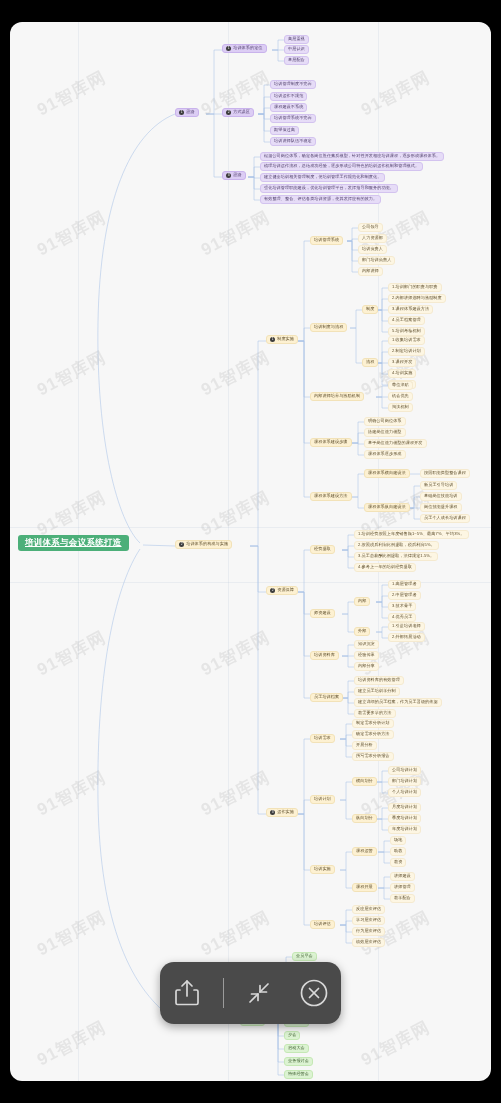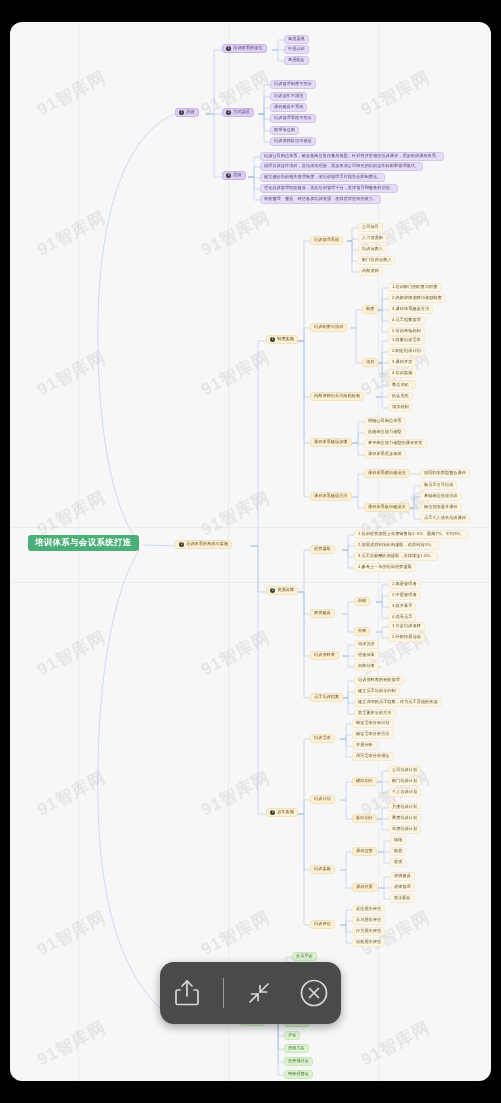--- a/index.html
+++ b/index.html
@@ -304,21 +304,21 @@
     <div class="wm" style="left:348px;top:620px;">91智库网</div>
     <div class="wm" style="left:24px;top:760px;">91智库网</div>
     <div class="wm" style="left:188px;top:760px;">91智库网</div>
     <div class="wm" style="left:348px;top:760px;">91智库网</div>
     <div class="wm" style="left:24px;top:900px;">91智库网</div>
     <div class="wm" style="left:188px;top:900px;">91智库网</div>
     <div class="wm" style="left:348px;top:900px;">91智库网</div>
     <div class="wm" style="left:24px;top:1010px;">91智库网</div>
     <div class="wm" style="left:348px;top:1010px;">91智库网</div>
 
-    <div class="node root" style="left:18px;top:513px;">培训体系与会议系统打造</div>
+    <div class="node root" style="left:8px;top:513px;text-decoration:underline;">培训体系与会议系统打造</div>
 
     <div class="node purple" style="left:165px;top:86px;">
       <span class="badge">1</span>
       <span>思路</span>
     </div>
 
     <div class="node purple" style="left:212px;top:22px;">
       <span class="badge">1</span>
       <span>培训体系的定位</span>
     </div>

